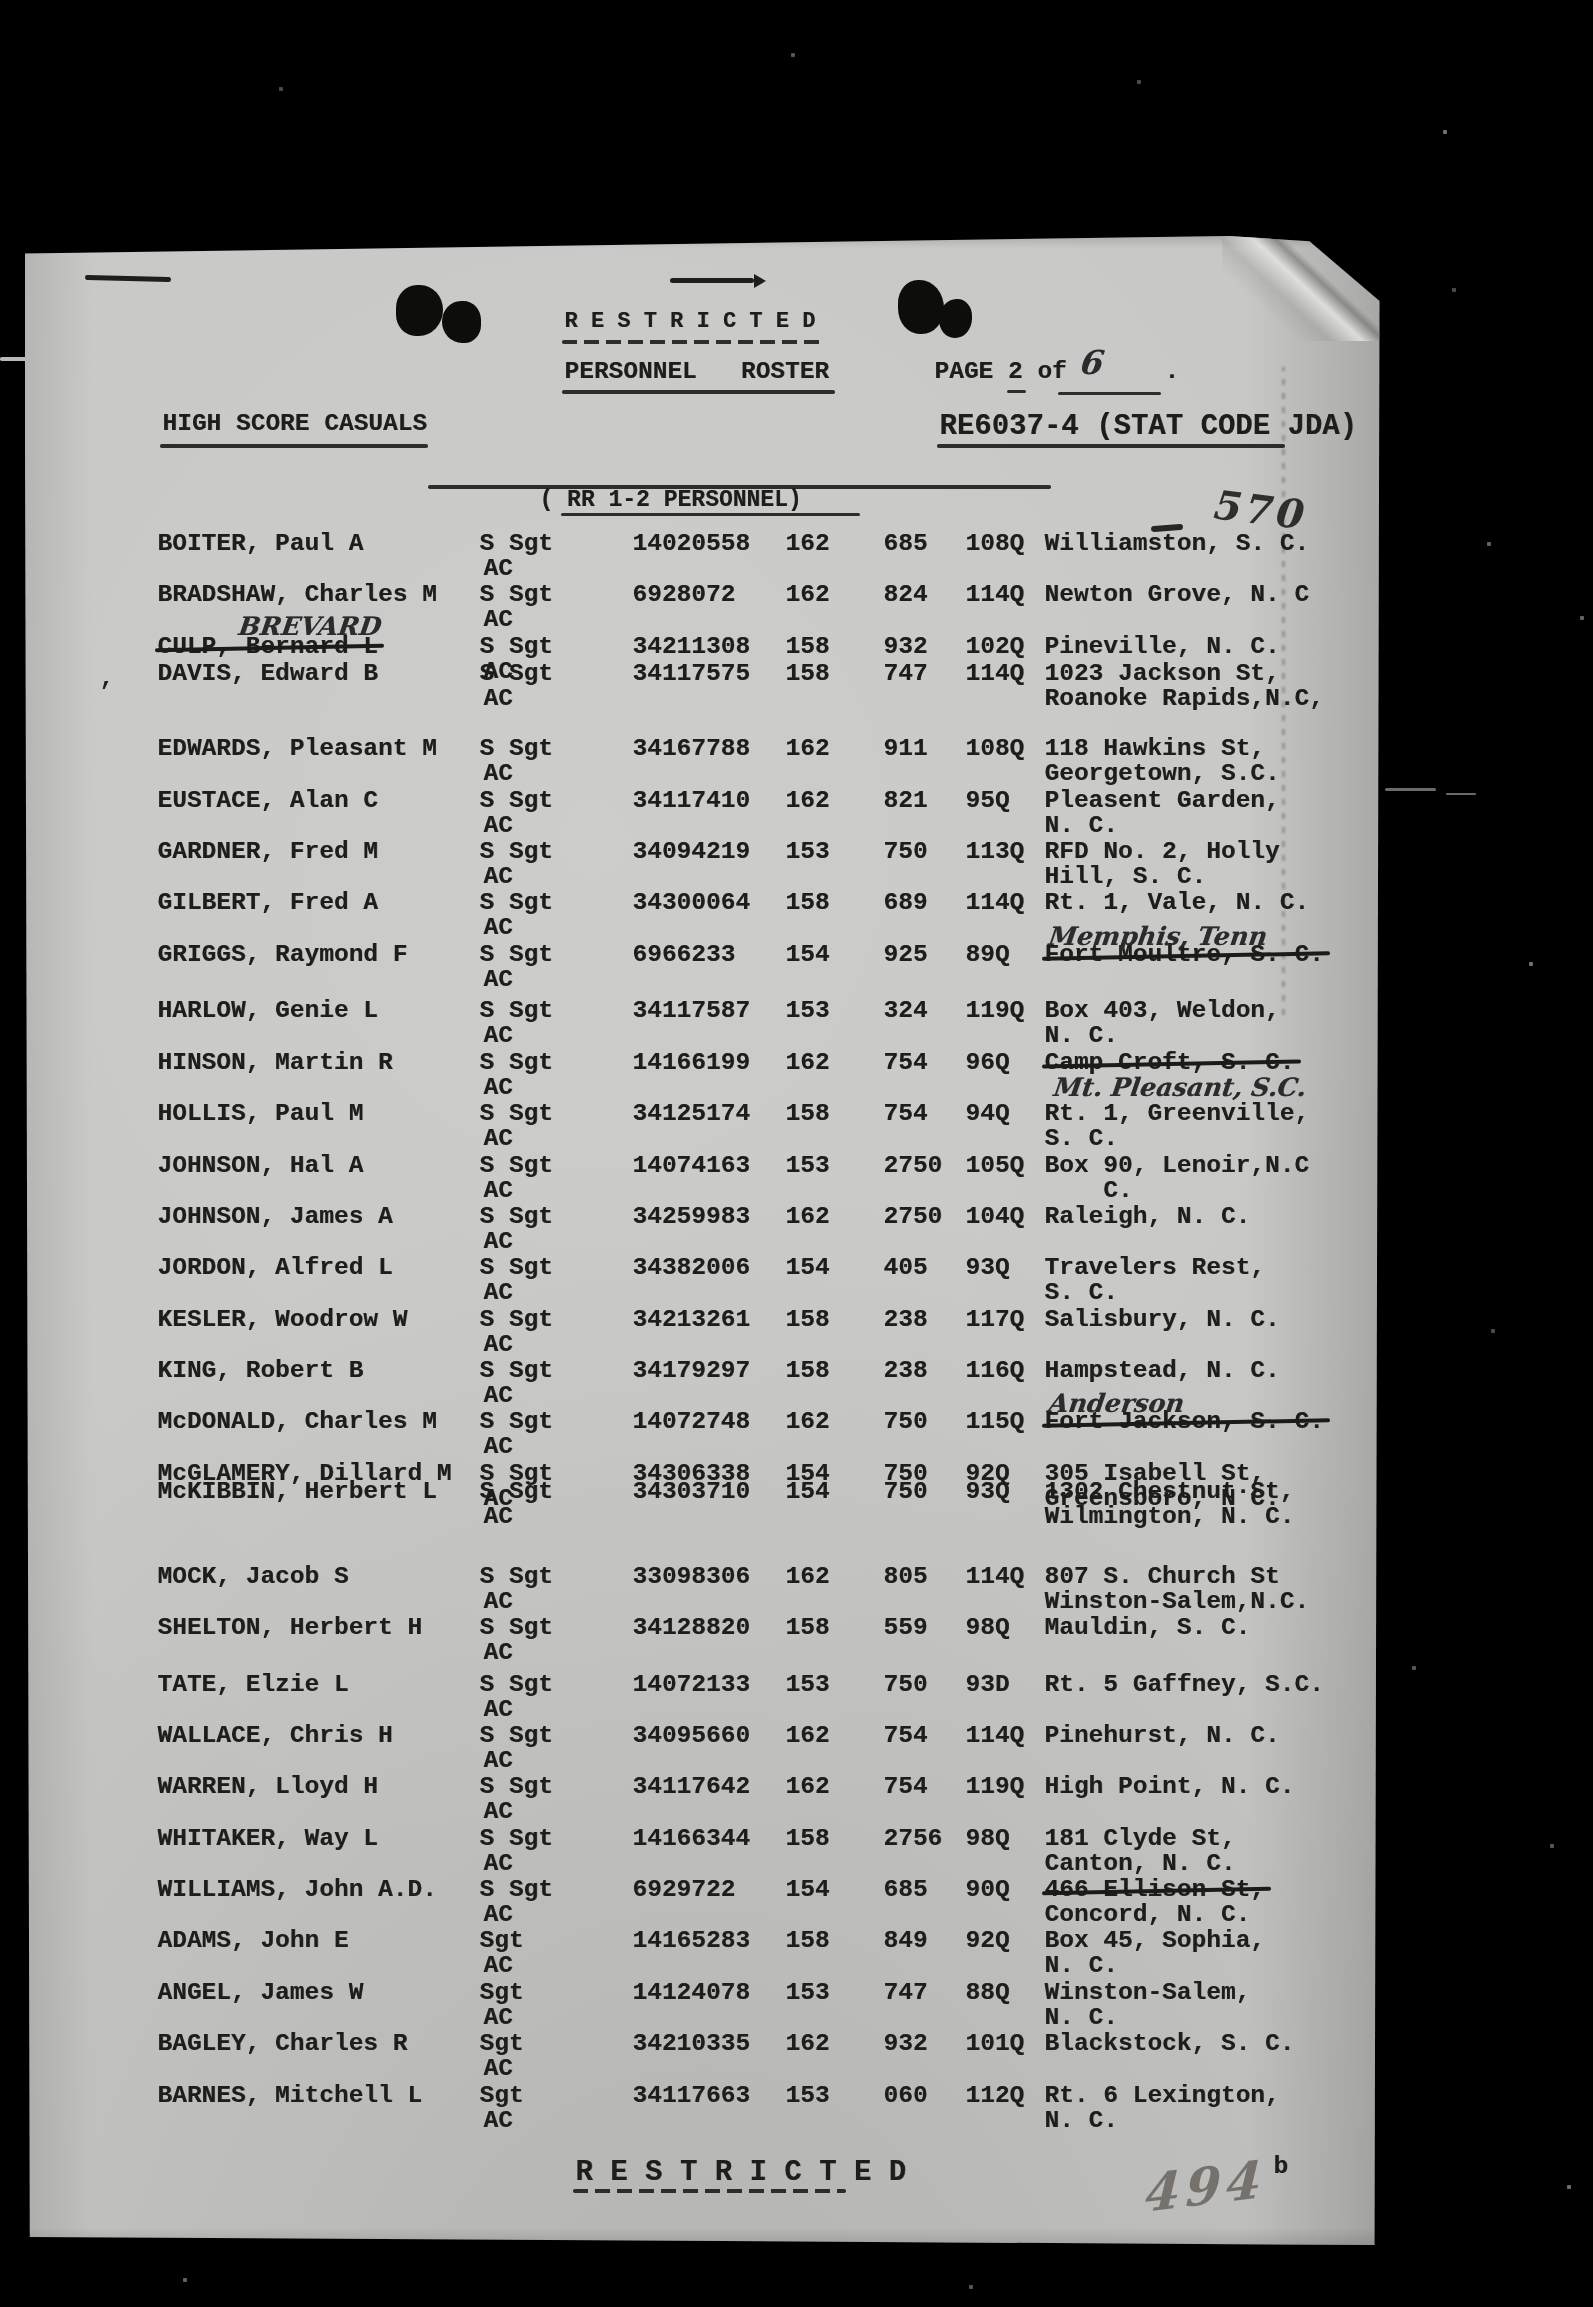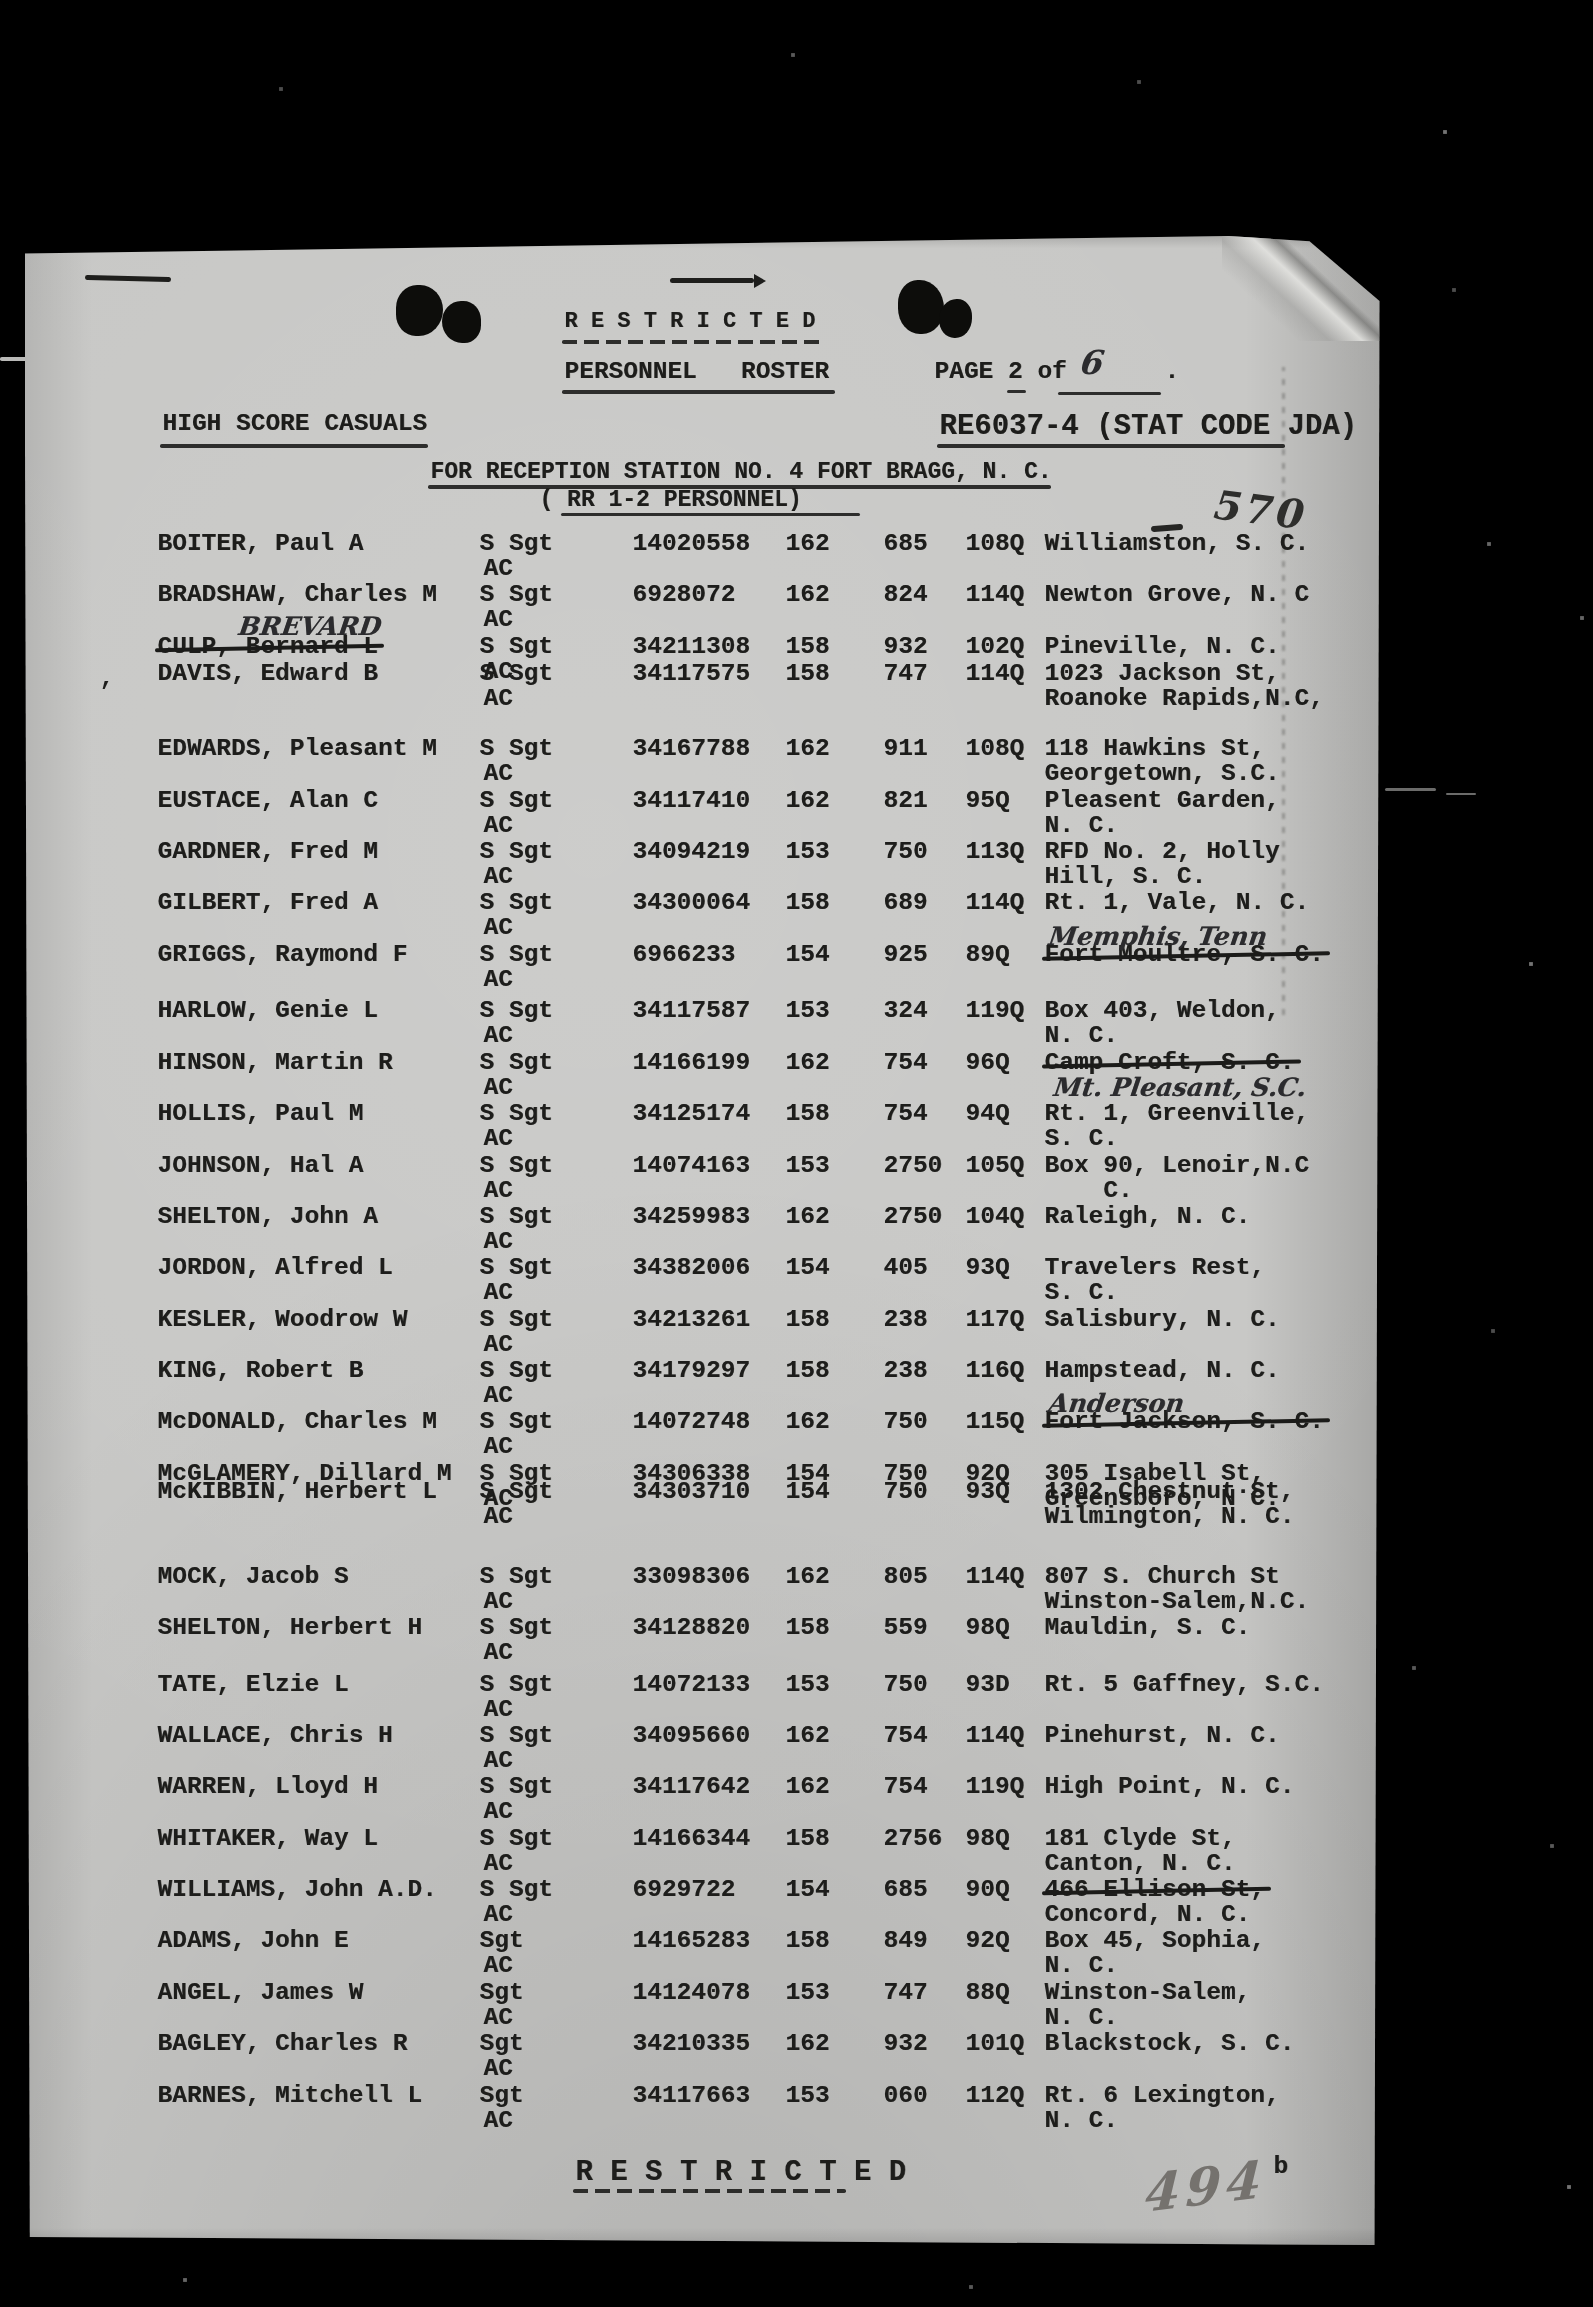--- a/index.html
+++ b/index.html
@@ -114,21 +114,20 @@
   <div class="hand" style="left:1056px;top:110px;font-size:33px;">6</div>
   <div class="ul thin" style="left:1033px;top:156px;width:103px;"></div>
   <div class="typed fs28" style="left:1140px;top:123px;">.</div>
 
   <div class="typed fs28" style="left:138px;top:175px;">HIGH SCORE CASUALS</div>
   <div class="ul" style="left:135px;top:208px;width:268px;"></div>
 
   <div class="typed fs27" style="left:915px;top:176px;">RE6037-4 (STAT CODE JDA)</div>
   <div class="ul" style="left:912px;top:208px;width:348px;"></div>
 
-  <div class="typed fs26" style="left:406px;top:224px;">FOR RECEPTION STATION NO. 4 FORT BRAGG, N. C.</div>
   <div class="ul" style="left:403px;top:249px;width:623px;"></div>
   <div class="typed fs26" style="left:515px;top:252px;">( RR 1-2 PERSONNEL)</div>
   <div class="ul thin" style="left:536px;top:277px;width:299px;"></div>
 
   <div class="pencil hand-570">570</div>
   <div class="hand-dash"></div>
 
   <div class="roster">
   <div class="entry" style="top: 296px;">
     <span class="name"><span>BOITER, Paul A</span></span>
@@ -291,21 +290,21 @@
     <span class="c1">153</span>
     <span class="c2">2750</span>
     <span class="c3">105Q</span>
     <span class="addr"><span>Box 90, Lenoir,N.C</span></span>
     <span class="branch">AC</span>
     <span class="addr2">    C.</span>
 
   </div>
 
   <div class="entry" style="top: 969px;">
-    <span class="name"><span>SHELTON, John A</span></span>
+    <span class="name"><span>JOHNSON, James A</span></span>
     <span class="rank">S Sgt</span>
     <span class="serial">34259983</span>
     <span class="c1">162</span>
     <span class="c2">2750</span>
     <span class="c3">104Q</span>
     <span class="addr"><span>Raleigh, N. C.</span></span>
     <span class="branch">AC</span>
 
   </div>
 

